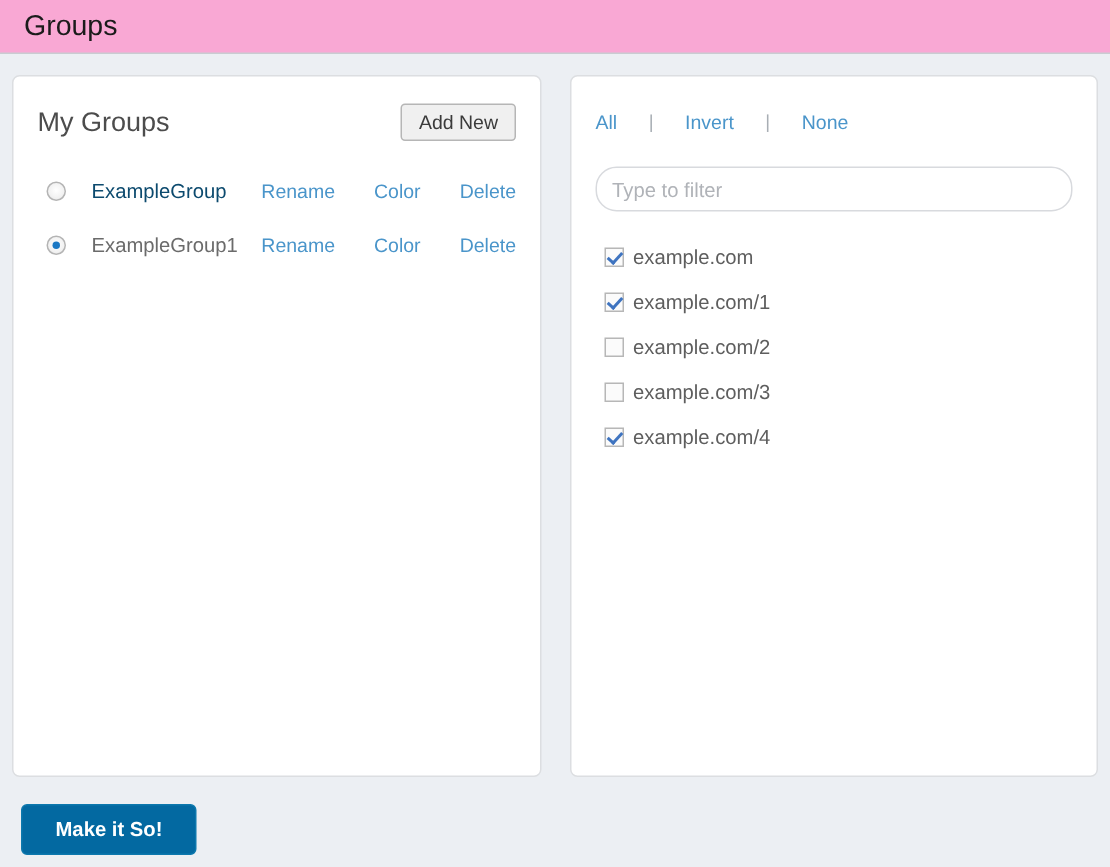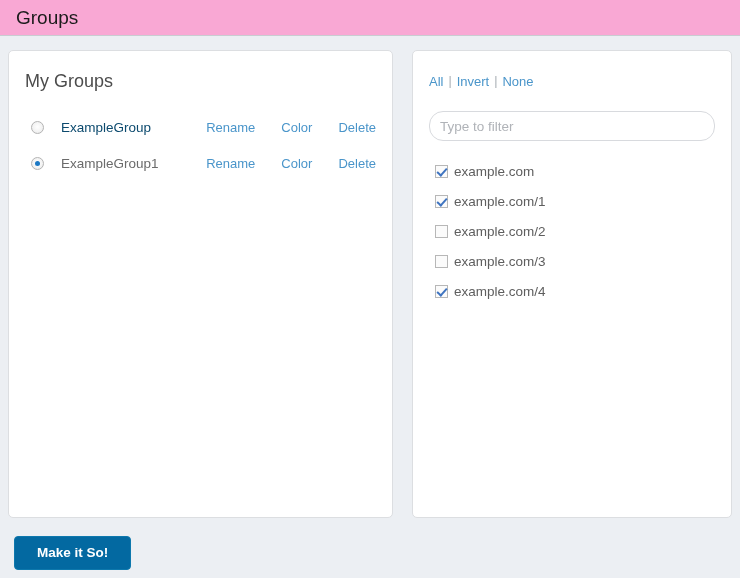--- a/index.html
+++ b/index.html
@@ -43,21 +43,21 @@
   }
   .panel {
     background: #ffffff;
     border: 1px solid #dcdee1;
     border-radius: 5px;
     box-sizing: border-box;
     height: 468px;
     padding: 14px 16px 10px 16px;
     position: relative;
   }
-  .panel-left  { width: 385px; }
+  .panel-left  { width: 353px; }
   .panel-right { width: 353px; }
 
   .panel-head {
     display: flex;
     align-items: center;
     justify-content: space-between;
     height: 32px;
   }
   .panel-title {
     font-size: 18px;
@@ -130,21 +130,21 @@
     font-size: 13px;
     cursor: pointer;
   }
 
   
   .select-links {
     font-size: 12.5px;
     color: #9aa0a6;
     display: flex;
     align-items: center;
-    gap: 5px;
+    gap: 21px;
   }
   .select-links .sep { color: #a8aeb4; }
 
   .filter-input {
     display: block;
     width: 100%;
     margin-top: 14px;
     box-sizing: border-box;
     height: 30px;
     padding: 0 10px;
@@ -215,20 +215,21 @@
 
 <div class="page-header">
   <span class="title">Groups</span>
 </div>
 
 <div class="panels">
 
   <div class="panel panel-left">
     <div class="panel-head">
       <span class="panel-title">My Groups</span>
+      <button class="btn-addnew">Add New</button>
     </div>
 
     <div class="group-list">
 
       <div class="group-row">
         <span class="radio"></span>
         <span class="group-name muted">ExampleGroup</span>
         <span class="row-actions">
           <a class="link">Rename</a>
           <a class="link">Color</a>

